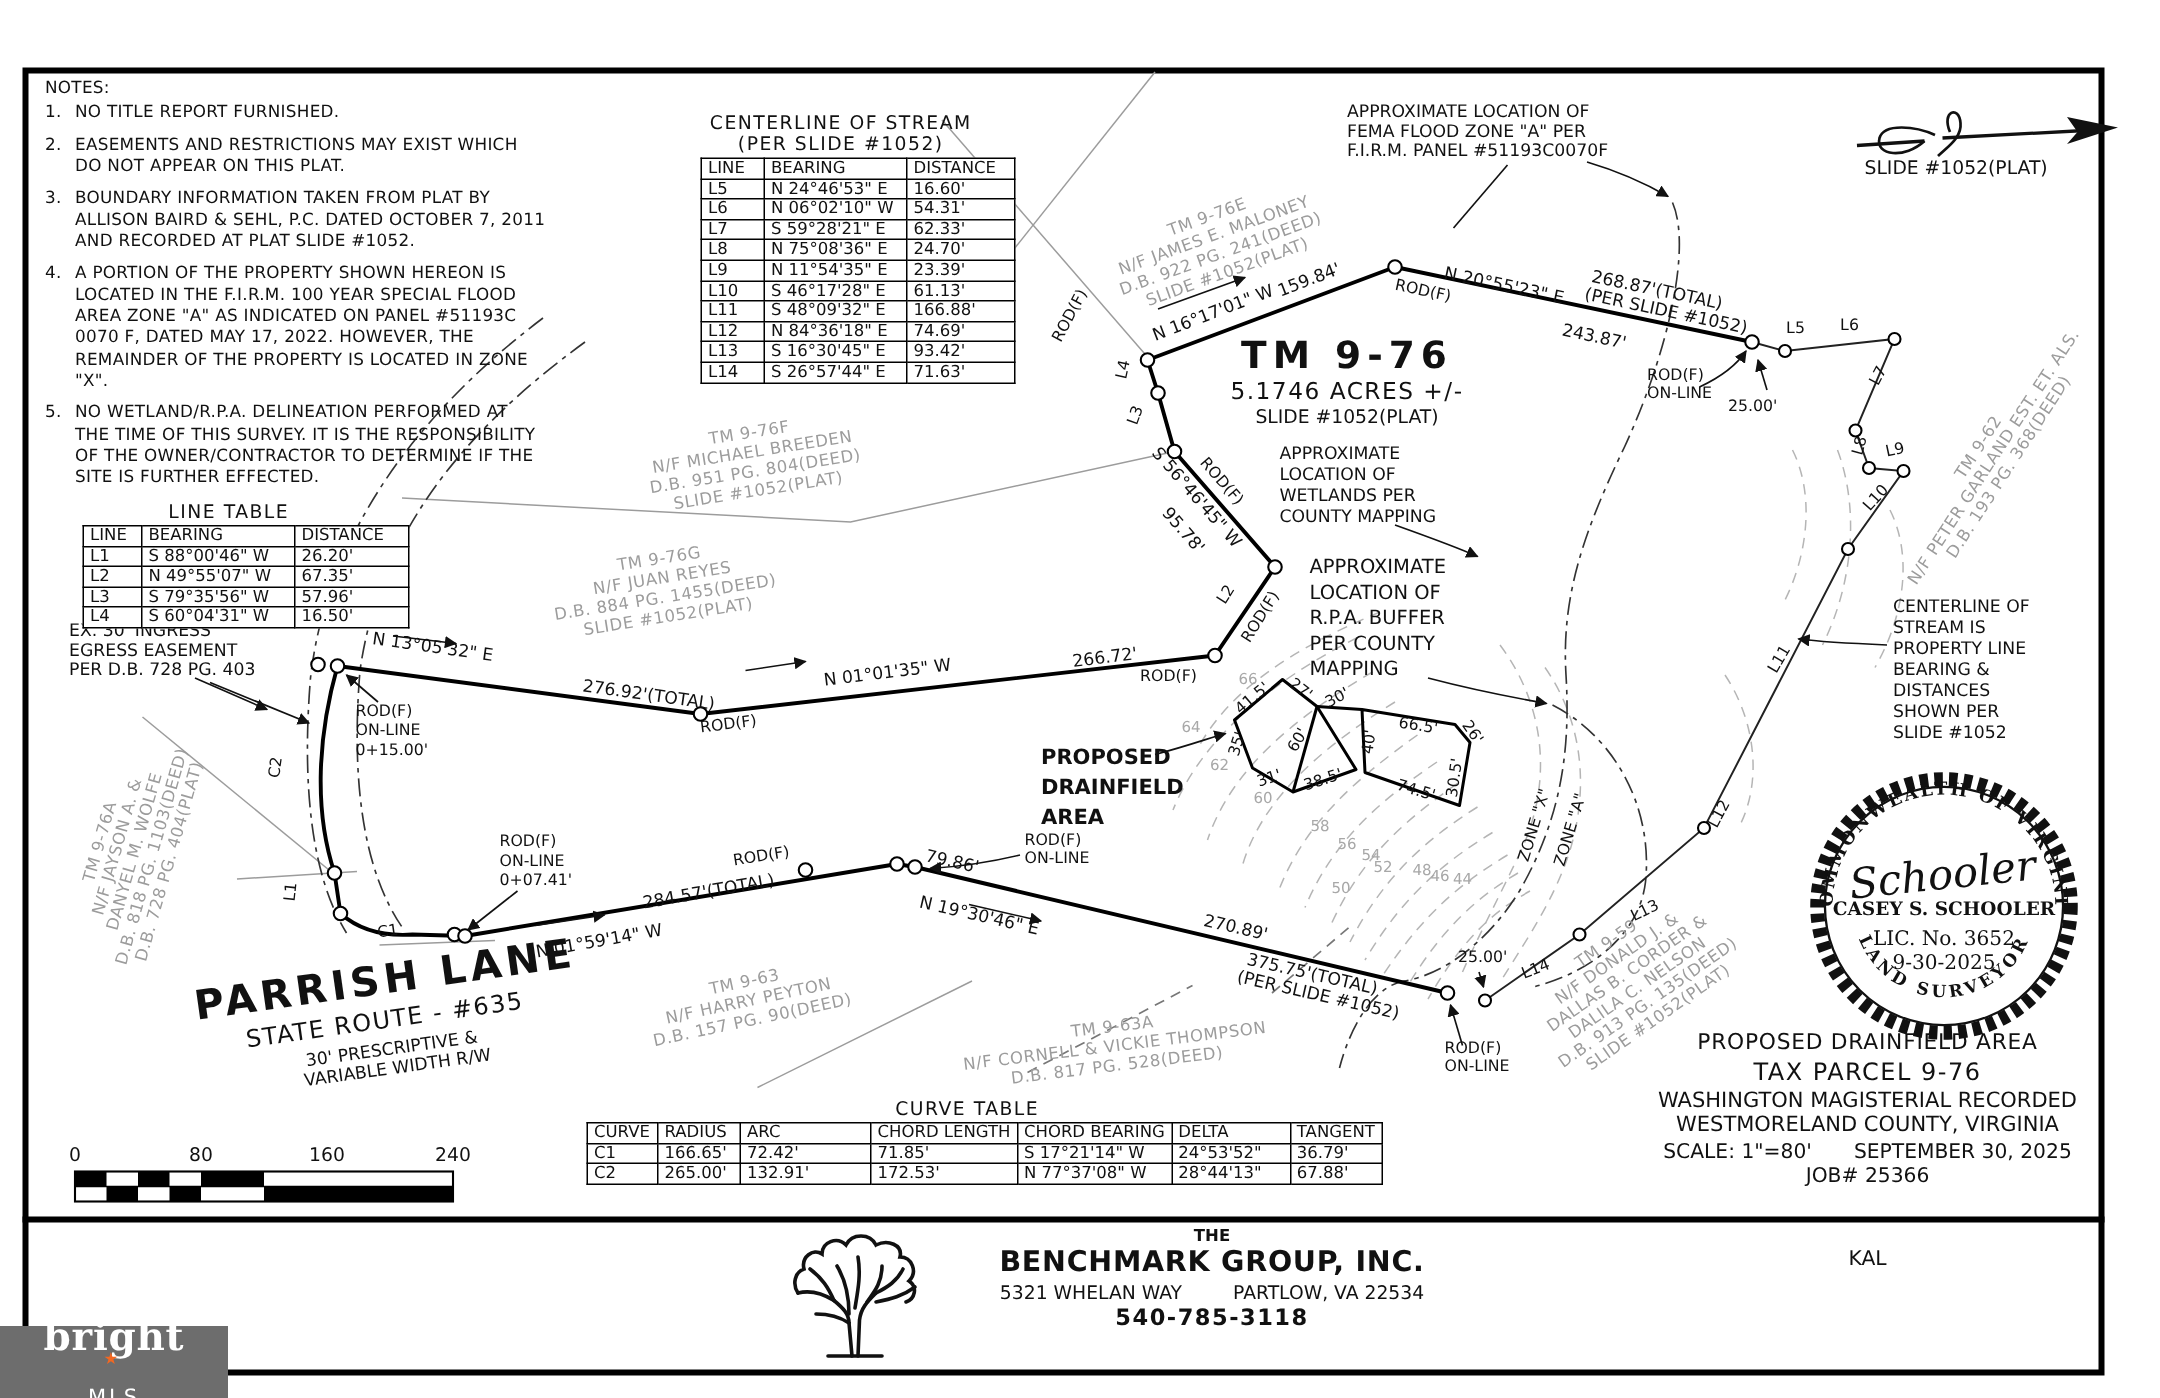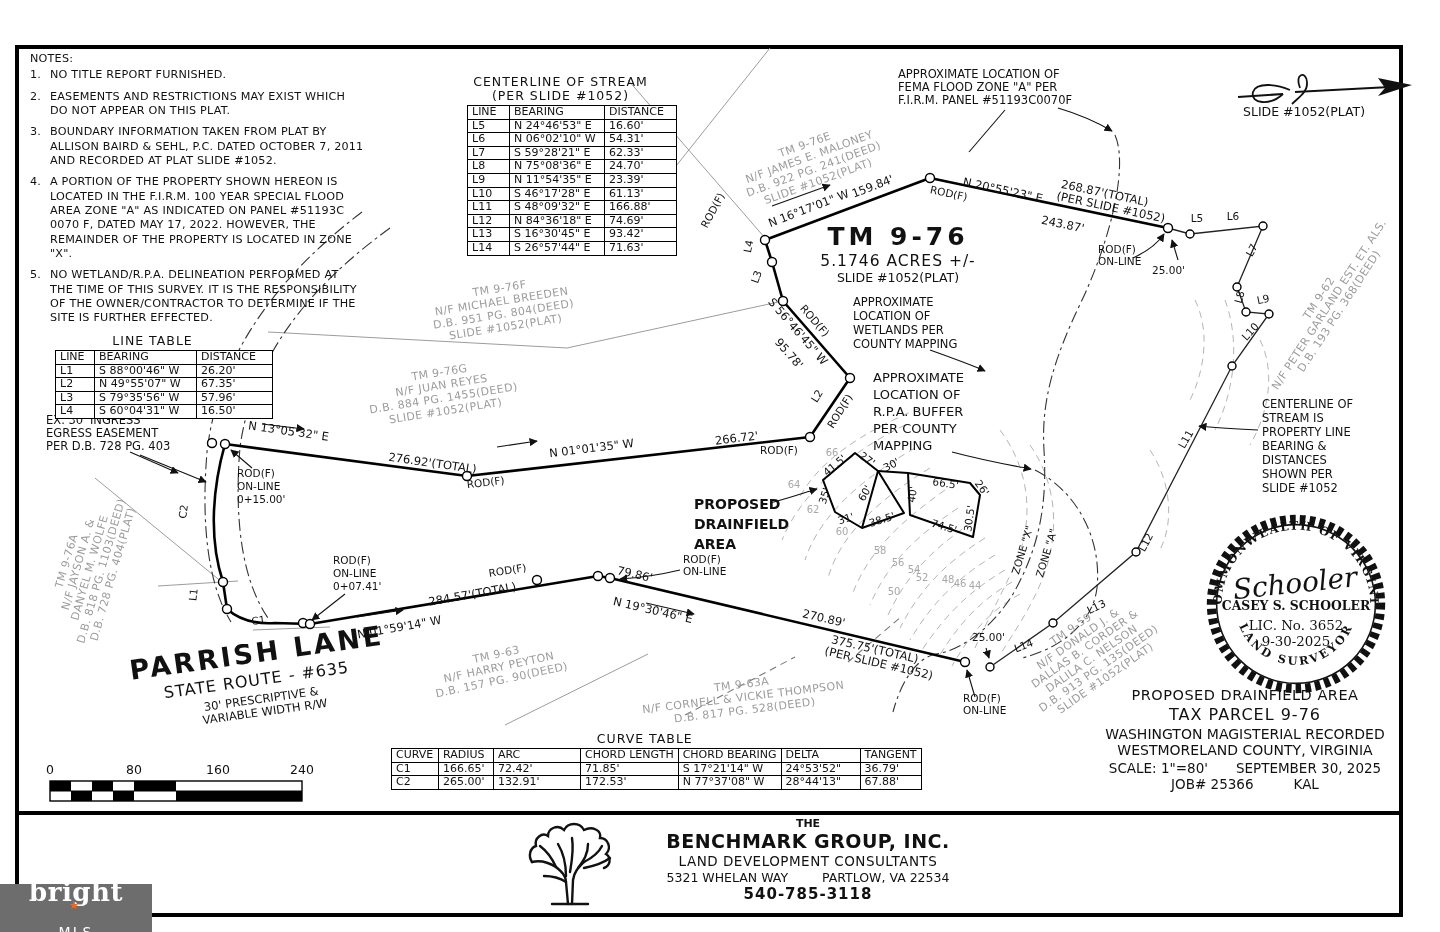--- a/index.html
+++ b/index.html
@@ -20,21 +20,21 @@
   .tbl-ttl{text-align:center;font-size:12.5px;letter-spacing:1px;margin-bottom:2px;}
   .linetbl{left:32px;top:333px;}
   .streamtbl{left:404px;top:74px;padding-left:40px;}
   .curvetbl{left:368px;top:731px;}
   
   .titleblock{left:1080px;top:687px;width:330px;text-align:center;line-height:1.15;}
   .titleblock .t1{font-size:14.5px;letter-spacing:.5px;}
   .titleblock .t3{font-size:16px;font-weight:normal;letter-spacing:1px;margin:2px 0;}
   .titleblock .t4{font-size:14px;}
   .titleblock .t6{font-size:13.5px;display:flex;justify-content:center;gap:28px;margin-top:3px;}
-  .titleblock .t7{font-size:13.5px;display:flex;justify-content:center;gap:40px;}
+  .titleblock .t7{font-size:13.5px;display:flex;justify-content:center;gap:40px;flex-direction:column;}
   
   .firm{left:628px;top:817px;width:360px;text-align:center;line-height:1.2;}
   .firm .f1{font-size:11px;font-weight:bold;}
   .firm .f2{font-size:19px;font-weight:bold;letter-spacing:.5px;}
   .firm .f3{font-size:13.5px;letter-spacing:.5px;}
   .firm .f4{font-size:12.5px;display:flex;justify-content:center;gap:34px;margin-top:1px;}
   .firm .f5{font-size:15px;font-weight:bold;letter-spacing:1px;}
   
   .wm{left:0;top:884px;width:152px;height:48px;background:#6d6d6d;display:flex;
       align-items:center;justify-content:center;gap:6px;flex-direction:column;}
@@ -622,21 +622,20 @@
       <path d="M56,48 C62,40 66,34 66,24"></path>
       <path d="M62,42 C70,38 76,34 80,26"></path>
       <path d="M62,48 C72,46 80,44 88,38"></path>
       <path d="M10,42 C6,36 8,28 14,26 C12,18 20,12 26,16 C26,8 36,4 42,10 C46,2 58,2 62,10 C70,6 80,10 78,18 C86,18 90,28 84,34 C90,38 88,46 82,48"></path>
     </g>
     <path d="M30,84 L66,84" stroke="#111" stroke-width="2.4" stroke-linecap="round"></path>
   </svg>
   <div class="abs firm">
     <div class="f1">THE</div>
     <div class="f2">BENCHMARK GROUP, INC.</div>
-    <div class="f3">LAND DEVELOPMENT CONSULTANTS</div>
     <div class="f4">
       <span>5321 WHELAN WAY</span>
       <span>PARTLOW, VA 22534</span>
     </div>
     <div class="f5">540-785-3118</div>
   </div>
 
   <div class="abs wm">
     <span class="b">bright</span>
     <span class="st">★</span>

